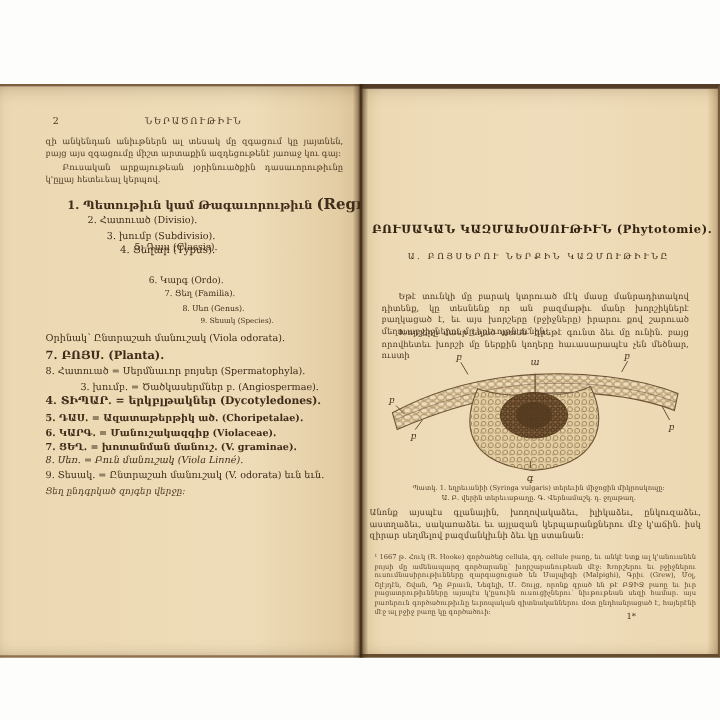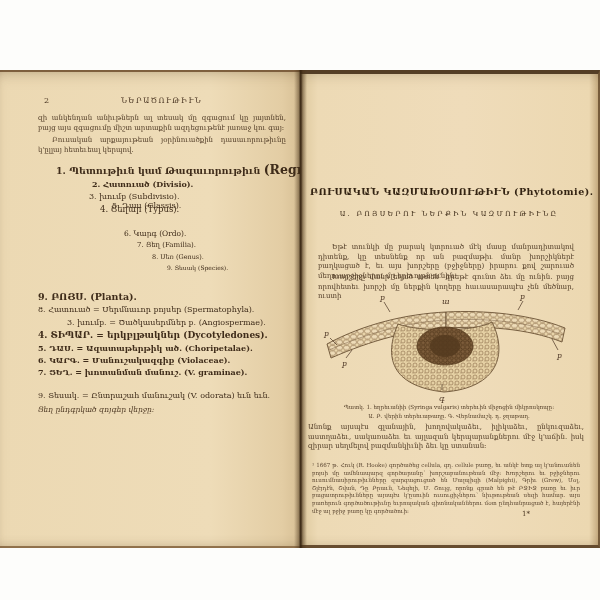--- a/index.html
+++ b/index.html
@@ -22,21 +22,21 @@
   .folio{position:absolute;left:44px;top:24px;font-size:8px;}
   .running-head{position:absolute;left:38px;top:24px;width:247px;text-align:center;
     font-size:7.5px;letter-spacing:1.5px;color:#4a3522;}
   .body{position:absolute;margin:0;font-size:7px;line-height:9.6px;text-align:justify;color:#4e3924;}
   .lp1{left:38px;top:42px;width:248px;}
   .lp2{left:38px;top:64px;width:248px;text-indent:14px;}
 
   .stair{position:absolute;white-space:nowrap;color:#3f2c1a;}
   .s1{left:56px;top:90px;font-size:9.5px;font-weight:bold;}
   .s1 .lat{font-size:12.5px;}
-  .s2{left:92px;top:107px;font-size:8px;font-weight:bold;}
+  .s2{left:73px;top:107px;font-size:8px;}
   .s3{left:89px;top:120px;font-size:8px;}
   .s4{left:100px;top:132px;font-size:8.5px;}
   .s5{left:112px;top:129px;font-size:8px;}
   .s6{left:124px;top:157px;font-size:7.5px;}
   .s7{left:137px;top:169px;font-size:7px;}
   .s8{left:152px;top:181px;font-size:6.5px;text-align:right;}
   .s9{left:167px;top:192px;font-size:6px;}
 
   .example-line{position:absolute;left:38px;top:205px;font-size:8px;white-space:nowrap;color:#3f2c1a;}
   .eq{position:absolute;left:38px;font-size:8px;white-space:nowrap;color:#3f2c1a;}
@@ -120,28 +120,30 @@
         <span>8.</span>
         <span>Սեռ</span>
         <span>(Genus).</span>
       </div>
       <div class="stair s9">
         <span>9.</span>
         <span>Տեսակ</span>
         <span>(Species).</span>
       </div>
 
-
-      <div class="eq e1">9. ԲՈՅՍ. (Planta).</div>
+      <div class="example-line">Օրինակ՝ Ընտրաշահ մանուշակ (Viola odorata).</div>
+
+      <div class="eq e1">7. ԲՈՅՍ. (Planta).</div>
       <div class="eq e2">8. Հատուած = Սերմնաւոր բոյսեր (Spermatophyla).</div>
       <div class="eq e3">3. խումբ. = Ծածկասերմներ բ. (Angiospermae).</div>
       <div class="eq e4">4. ՏԻՊԱՐ. = երկբլթակներ (Dycotyledones).</div>
       <div class="eq e5">5. ԴԱՍ. = Ազատաթերթիկ ած. (Choripetalae).</div>
       <div class="eq e6">6. ԿԱՐԳ. = Մանուշակազգիք (Violaceae).</div>
       <div class="eq e7">7. ՑԵՂ. = խոտանման մանուշ. (V. graminae).</div>
+      <div class="eq e8">8. Սեռ. = Բուն մանուշակ (Viola Linné).</div>
       <div class="eq e9">9. Տեսակ. = Ընտրաշահ մանուշակ (V. odorata) եւն եւն.</div>
 
       <div class="closing">Ցեղ ընդգրկած զոյգեր վերջը:</div>
     </div>
 
     <div class="page page-right">
       <div class="chapter-title">
         <span>ԲՈՒՍԱԿԱՆ ԿԱԶՄԱԽՕՍՈՒԹԻՒՆ</span>
         <span>(Phytotomie).</span>
       </div>

